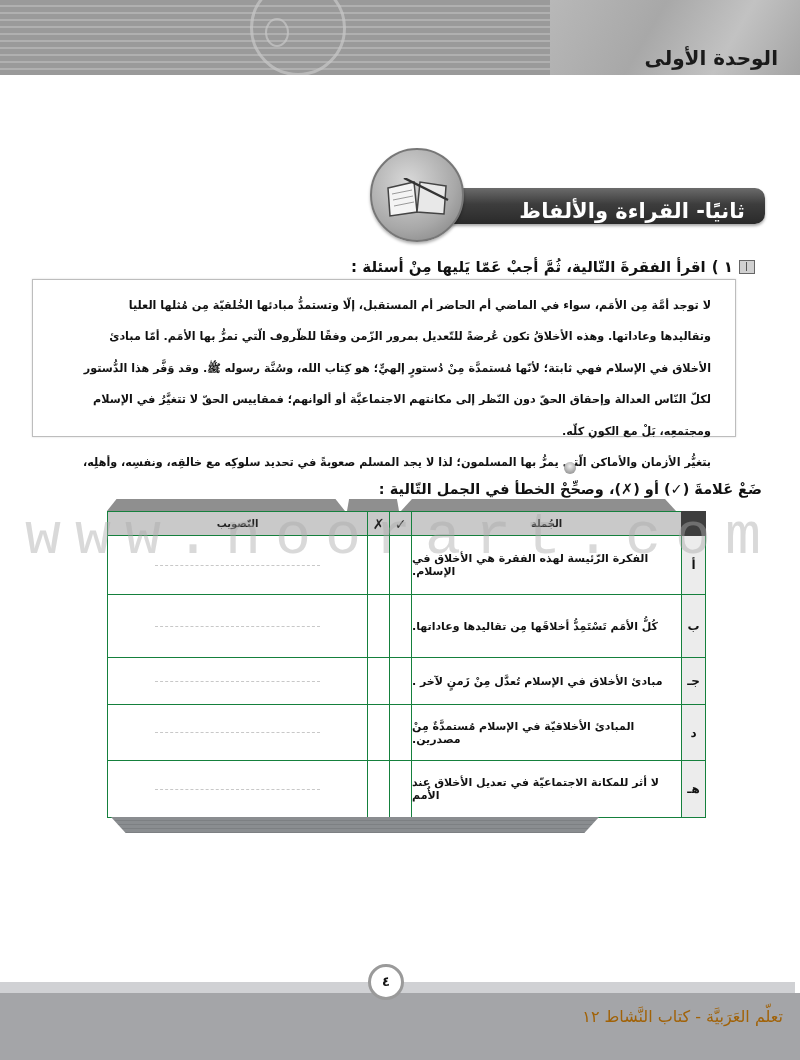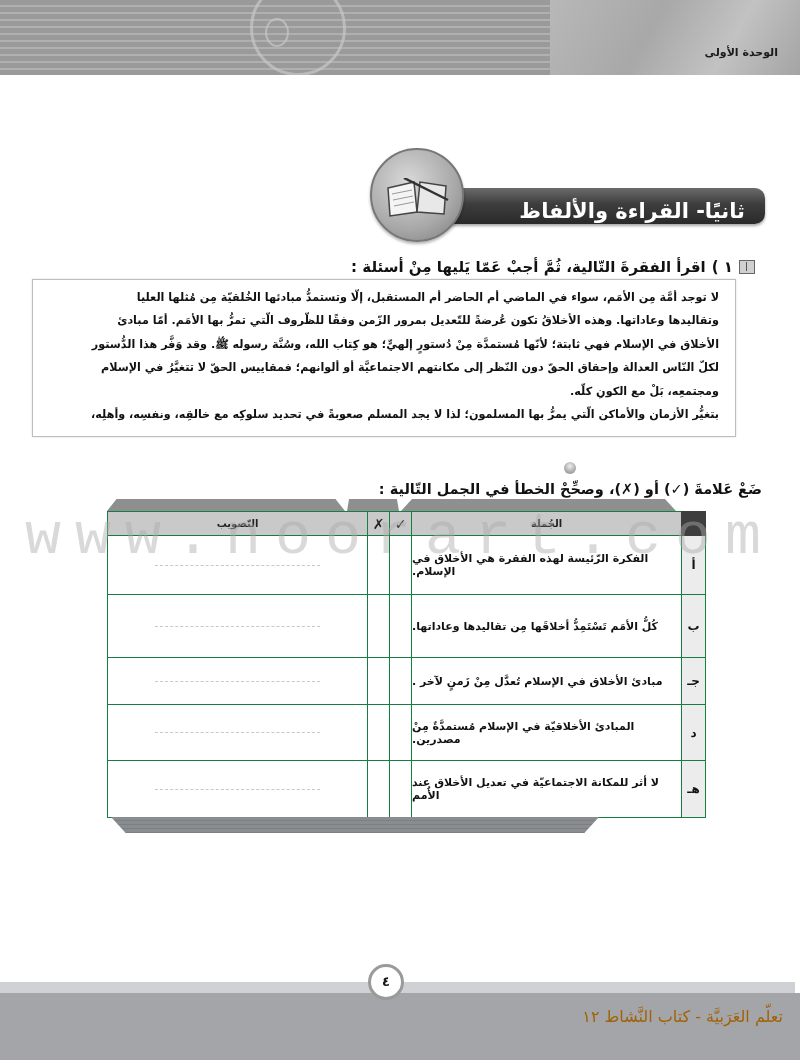--- a/index.html
+++ b/index.html
@@ -25,21 +25,21 @@
     position: absolute; left: 520px; top: -180px; width: 260px; height: 260px;
     border-radius: 50%; border-right: 14px solid #8a8a8a;
     box-shadow: 6px 0 0 0 #d6d6d6;
   }
   .header-decor {
     position: absolute; left: 250px; top: -20px; width: 90px; height: 90px;
     border-radius: 50%; border: 3px solid #c8c8c8; opacity: .7;
   }
   .header-decor.small { left: 265px; top: 18px; width: 20px; height: 25px; border-width: 2px; }
   .unit-title {
-    position: absolute; right: 22px; top: 46px; font-size: 11px; font-weight: bold;
+    position: absolute; right: 22px; top: 46px; font-size: 20px; font-weight: bold;
     color: #1a1a1a;
   }
 
   
   .banner {
     position: absolute; left: 440px; top: 188px; width: 325px; height: 36px;
     background: linear-gradient(180deg, #6b6b6b 0%, #3d3d3d 45%, #2a2a2a 100%);
     border-radius: 10px;
     box-shadow: 0 2px 3px rgba(0,0,0,.35);
   }
@@ -69,21 +69,21 @@
     content: ""; position: absolute; left: 6px; top: 1px; width: 1px; height: 9px; background:#555;
   }
 
   .passage {
     position: absolute; left: 32px; top: 279px; width: 704px; height: 158px;
     border: 1px solid #bdbdbd; box-shadow: 0 0 2px rgba(0,0,0,.15);
     padding: 6px 16px; box-sizing: border-box;
     font-size: 11.2px; font-weight: bold; line-height: 23.4px; text-align: justify;
     text-align-last: right;
   }
-  .passage p { margin: 0; }
+  .passage p { margin: 8px; }
 
   
   .q2 {
     position: absolute; right: 38px; top: 462px; font-size: 14.5px; font-weight: bold;
     display: flex; align-items: center; gap: 7px; flex-direction: column;
   }
   .bullet-icon {
     width: 12px; height: 12px; border-radius: 50%;
     background: radial-gradient(circle at 50% 35%, #eee 0%, #aaa 60%, #888 100%);
     display: inline-block;

